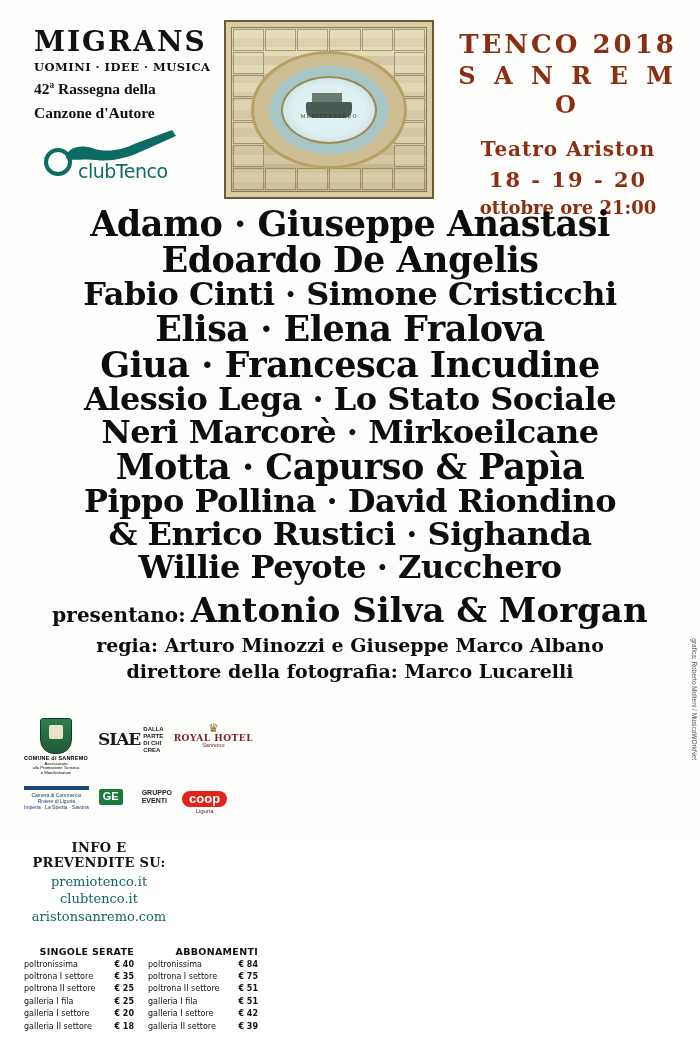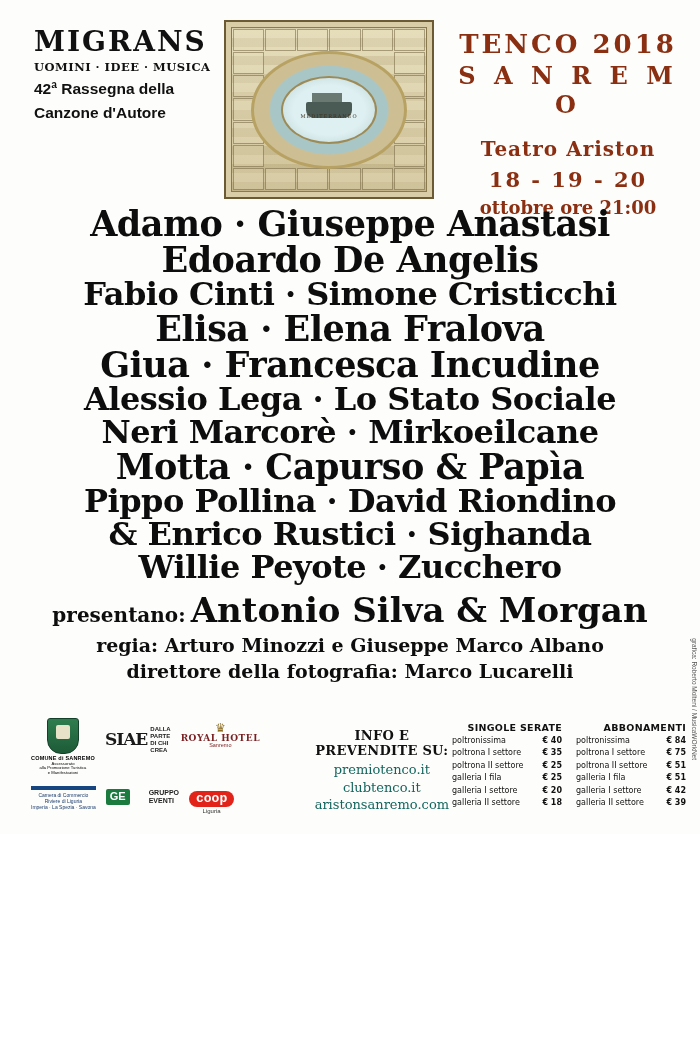--- a/index.html
+++ b/index.html
@@ -47,21 +47,21 @@
   }
   .migrans-sub {
     font-family: "DejaVu Serif", serif;
     font-weight: bold;
     font-size: 11.5px;
     letter-spacing: 0.5px;
     margin-top: 4px;
     color: #111;
   }
   .rassegna {
-    font-family: Liberation Sans, sans-serif;
+    font-family: Liberation Serif, serif;
     font-weight: bold;
     font-size: 15.5px;
     line-height: 1.15;
     margin-top: 6px;
     color: #111;
   }
   .clubtenco {
     margin-top: 10px;
     position: relative;
     height: 58px;
@@ -250,23 +250,24 @@
     color: #0d0d0d;
     margin-top: 4px;
     white-space: nowrap;
   }
 
   
   .footer {
     position: absolute;
     left: 0; right: 0; bottom: 0;
     height: 140px;
-    padding: 8px 14px 6px 31px;
+    padding: 8px 14px 6px 24px;
     box-sizing: border-box;
     display: flex;
+    flex-direction: column;
     align-items: flex-start;
   }
   .sponsors {
     width: 300px;
     display: flex;
     flex-direction: row;
     align-items: flex-start;
     gap: 10px;
     padding-top: 16px;
     flex-wrap: wrap;
@@ -329,21 +330,21 @@
   .sp-camera .ccbar { height: 4px; background: #16457f; margin: 1px 0 2px 0; }
   .sp-gruppo { display: flex; align-items: center; gap: 19px; padding-top: 4px; }
   .sp-gruppo .ge {
     background: #1b7a3e; color: #fff; font-weight: bold; font-size: 11px;
     padding: 2px 4px; border-radius: 2px;
   }
   .sp-gruppo .gt { font-size: 7px; font-weight: bold; text-align: left; line-height: 1.1; color: #222; }
   .sp-coop { padding-top: 6px; }
   .sp-coop .coop {
     background: #e2231a; color: #fff; font-weight: bold; font-size: 13px;
-    padding: 1px 7px; border-radius: 9px; font-family: Liberation Mono, monospace;
+    padding: 1px 7px; border-radius: 9px; font-family: Liberation Sans, sans-serif;
   }
   .sp-coop .lig { font-size: 6px; color: #333; margin-top: 1px; }
 
   .info-block {
     width: 150px;
     text-align: center;
     padding-top: 26px;
     font-family: "DejaVu Serif", serif;
   }
   .info-title {
@@ -406,20 +407,27 @@
 <div class="poster">
 
   <div class="header">
 
     <div class="header-left">
       <div class="migrans">MIGRANS</div>
       <div class="migrans-sub">UOMINI · IDEE · MUSICA</div>
       <div class="rassegna">42ª Rassegna della</div>
       <div class="rassegna">Canzone d'Autore</div>
 
+      <div class="clubtenco">
+        <svg class="ct-guitar" width="150" height="50" viewBox="0 0 150 50">
+          <path d="M30 30 C30 20, 44 16, 56 20 C70 25, 86 22, 98 16 L136 2 L140 8 L104 24 C92 30, 74 34, 60 32 C46 30, 34 34, 30 30 Z" fill="#0c6b63"></path>
+          <circle cx="22" cy="34" r="12" fill="none" stroke="#0c6b63" stroke-width="4"></circle>
+        </svg>
+        <div class="ct-word">clubTenco</div>
+      </div>
     </div>
 
     <div class="header-center">
       <div class="hc-frame"></div>
       <div class="hc-tiles">
         <i></i>
           <i></i>
           <i></i>
           <i></i>
           <i></i>

